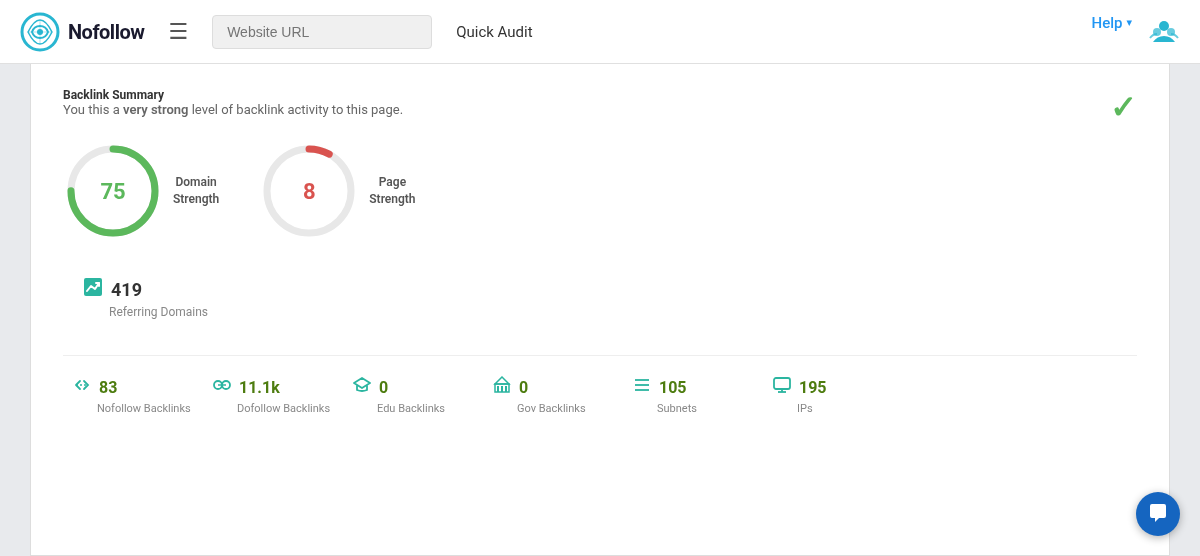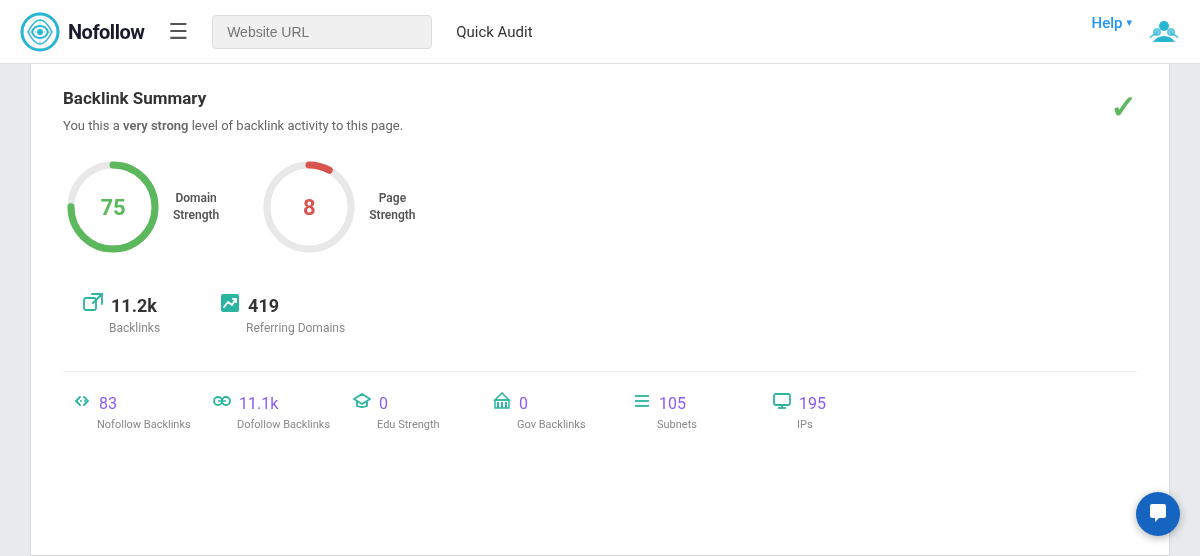--- a/index.html
+++ b/index.html
@@ -110,24 +110,24 @@
     }
 
     
     .right-strip {
       width: 30px;
       background: #e8eaed;
     }
 
     
     .section-title {
-      font-size: 17px;
+      font-size: 12px;
       font-weight: 700;
       color: #333;
-      margin-bottom: 10px;
+      margin-bottom: 0;
     }
     .section-subtitle {
       font-size: 13px;
       color: #666;
       margin-bottom: 24px;
     }
     .section-subtitle strong {
       font-weight: 600;
     }
 
@@ -231,22 +231,22 @@
       gap: 8px;
     }
 
     .bottom-stat-icon {
       color: #2bb5a0;
       font-size: 16px;
     }
 
     .bottom-stat-value {
       font-size: 16px;
-      font-weight: 400;
-      color: #8b5cf6;
+      font-weight: 700;
+      color: #4d7c0f;
     }
 
     .bottom-stat-label {
       font-size: 11px;
       color: #888;
       padding-left: 24px;
     }
 
     
     svg.donut {
@@ -354,32 +354,20 @@
         </div>
         <div class="circle-label">
           <span>Page</span><br>
           <span>Strength</span>
         </div>
       </div>
     </div>
 
     <div class="stats-row">
 
-      <div class="stat-item">
-        <div class="stat-top">
-          <span class="stat-icon">
-            <svg width="20" height="20" viewBox="0 0 20 20">
-              <rect x="1" y="5" width="12" height="12" rx="2" fill="none" stroke="#2bb5a0" stroke-width="1.8"></rect>
-              <path d="M9 1 L19 1 L19 11 M19 1 L10 10" fill="none" stroke="#2bb5a0" stroke-width="1.8" stroke-linecap="round"></path>
-            </svg>
-          </span>
-          <span class="stat-value">11.2k</span>
-        </div>
-        <div class="stat-label">Backlinks</div>
-      </div>
 
       <div class="stat-item">
         <div class="stat-top">
           <span class="stat-icon">
             <svg width="20" height="20" viewBox="0 0 20 20">
               <rect x="1" y="1" width="18" height="18" rx="2" fill="#2bb5a0"></rect>
               <path d="M4 14 L8 9 L12 12 L16 6" fill="none" stroke="white" stroke-width="2" stroke-linecap="round" stroke-linejoin="round"></path>
               <path d="M13 6 L16 6 L16 9" fill="none" stroke="white" stroke-width="2" stroke-linecap="round" stroke-linejoin="round"></path>
             </svg>
           </span>
@@ -422,21 +410,21 @@
       <div class="bottom-stat-item">
         <div class="bottom-stat-top">
           <span class="bottom-stat-icon">
             <svg width="18" height="18" viewBox="0 0 18 18">
               <polygon points="9,2 17,7 9,12 1,7" fill="none" stroke="#2bb5a0" stroke-width="1.8" stroke-linejoin="round"></polygon>
               <path d="M4 10 L4 14 Q9 16 14 14 L14 10" fill="none" stroke="#2bb5a0" stroke-width="1.8" stroke-linecap="round"></path>
             </svg>
           </span>
           <span class="bottom-stat-value">0</span>
         </div>
-        <div class="bottom-stat-label">Edu Strength</div>
+        <div class="bottom-stat-label">Edu Backlinks</div>
       </div>
 
       <div class="bottom-stat-item">
         <div class="bottom-stat-top">
           <span class="bottom-stat-icon">
             <svg width="18" height="18" viewBox="0 0 18 18">
               <rect x="2" y="8" width="14" height="8" fill="none" stroke="#2bb5a0" stroke-width="1.5"></rect>
               <polygon points="9,1 16,8 2,8" fill="none" stroke="#2bb5a0" stroke-width="1.5"></polygon>
               <rect x="4" y="10" width="2" height="6" fill="#2bb5a0"></rect>
               <rect x="8" y="10" width="2" height="6" fill="#2bb5a0"></rect>

